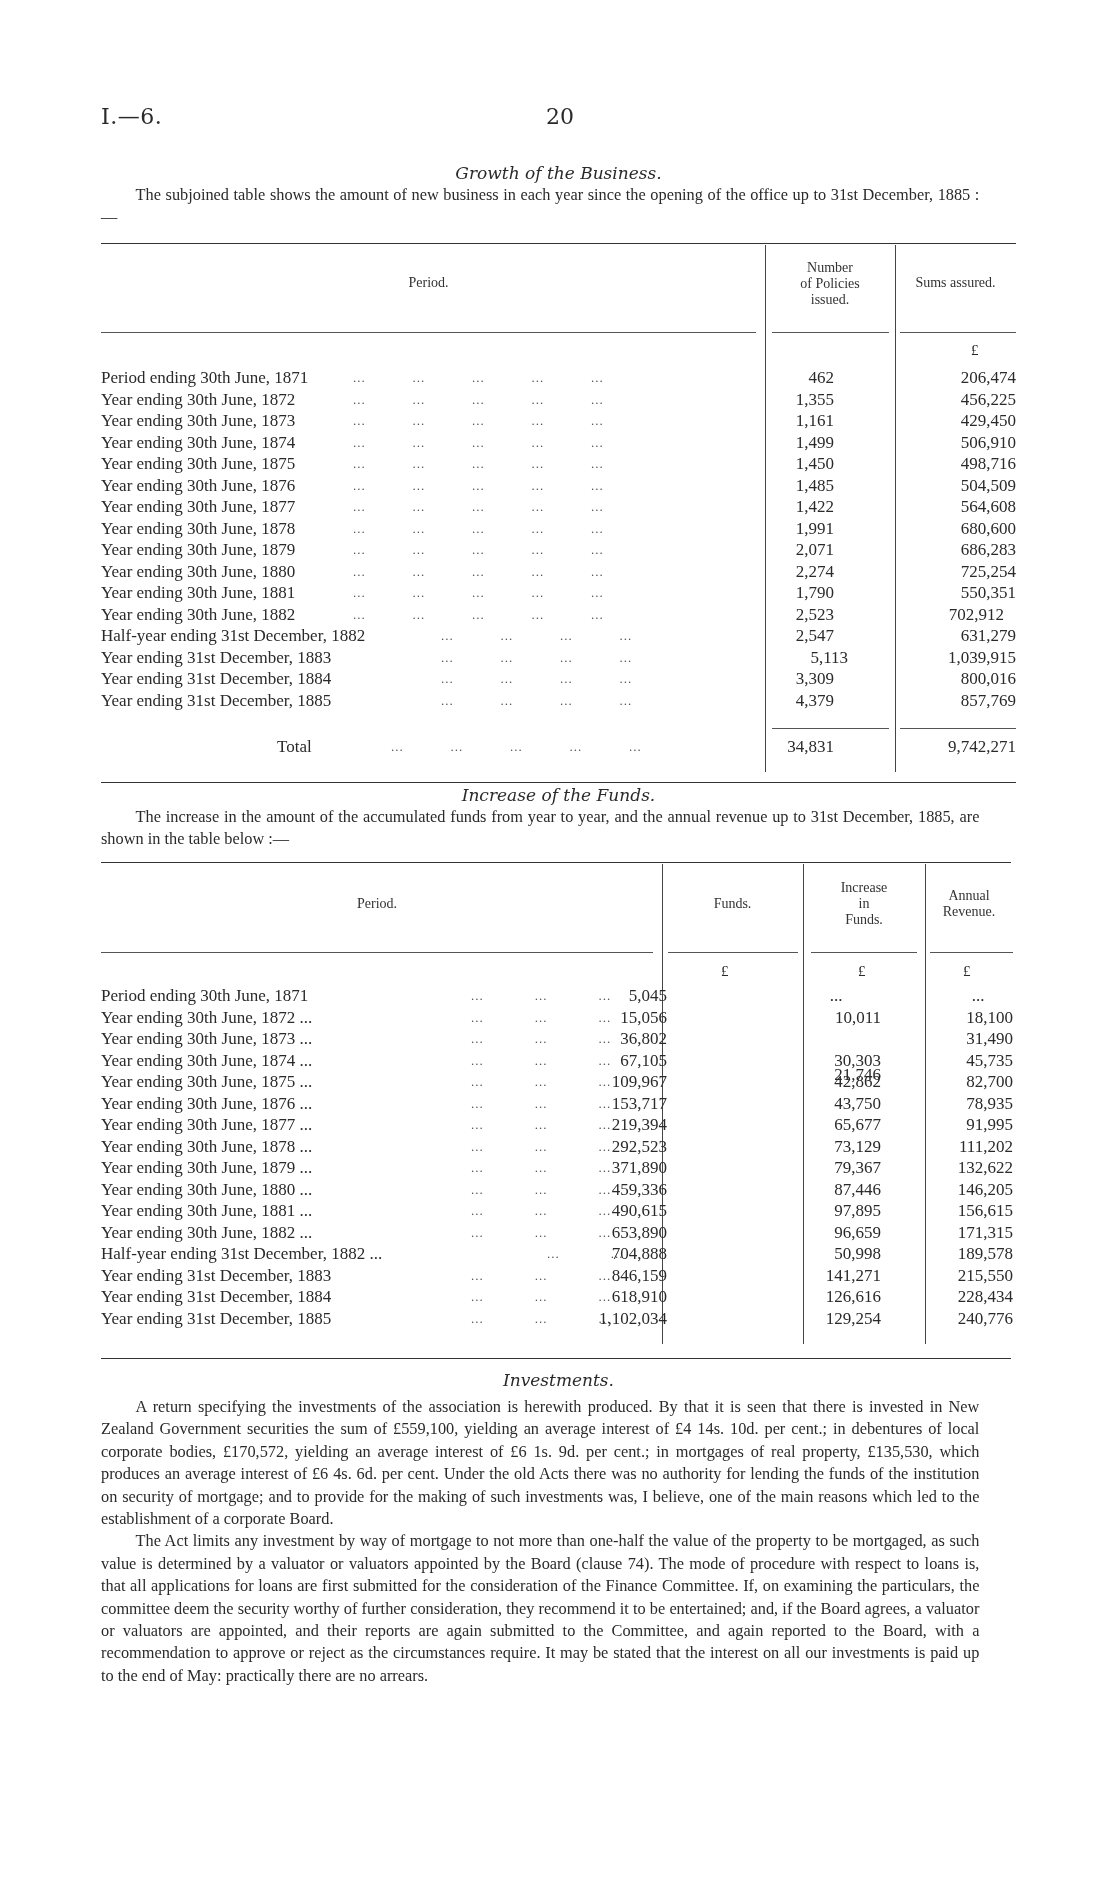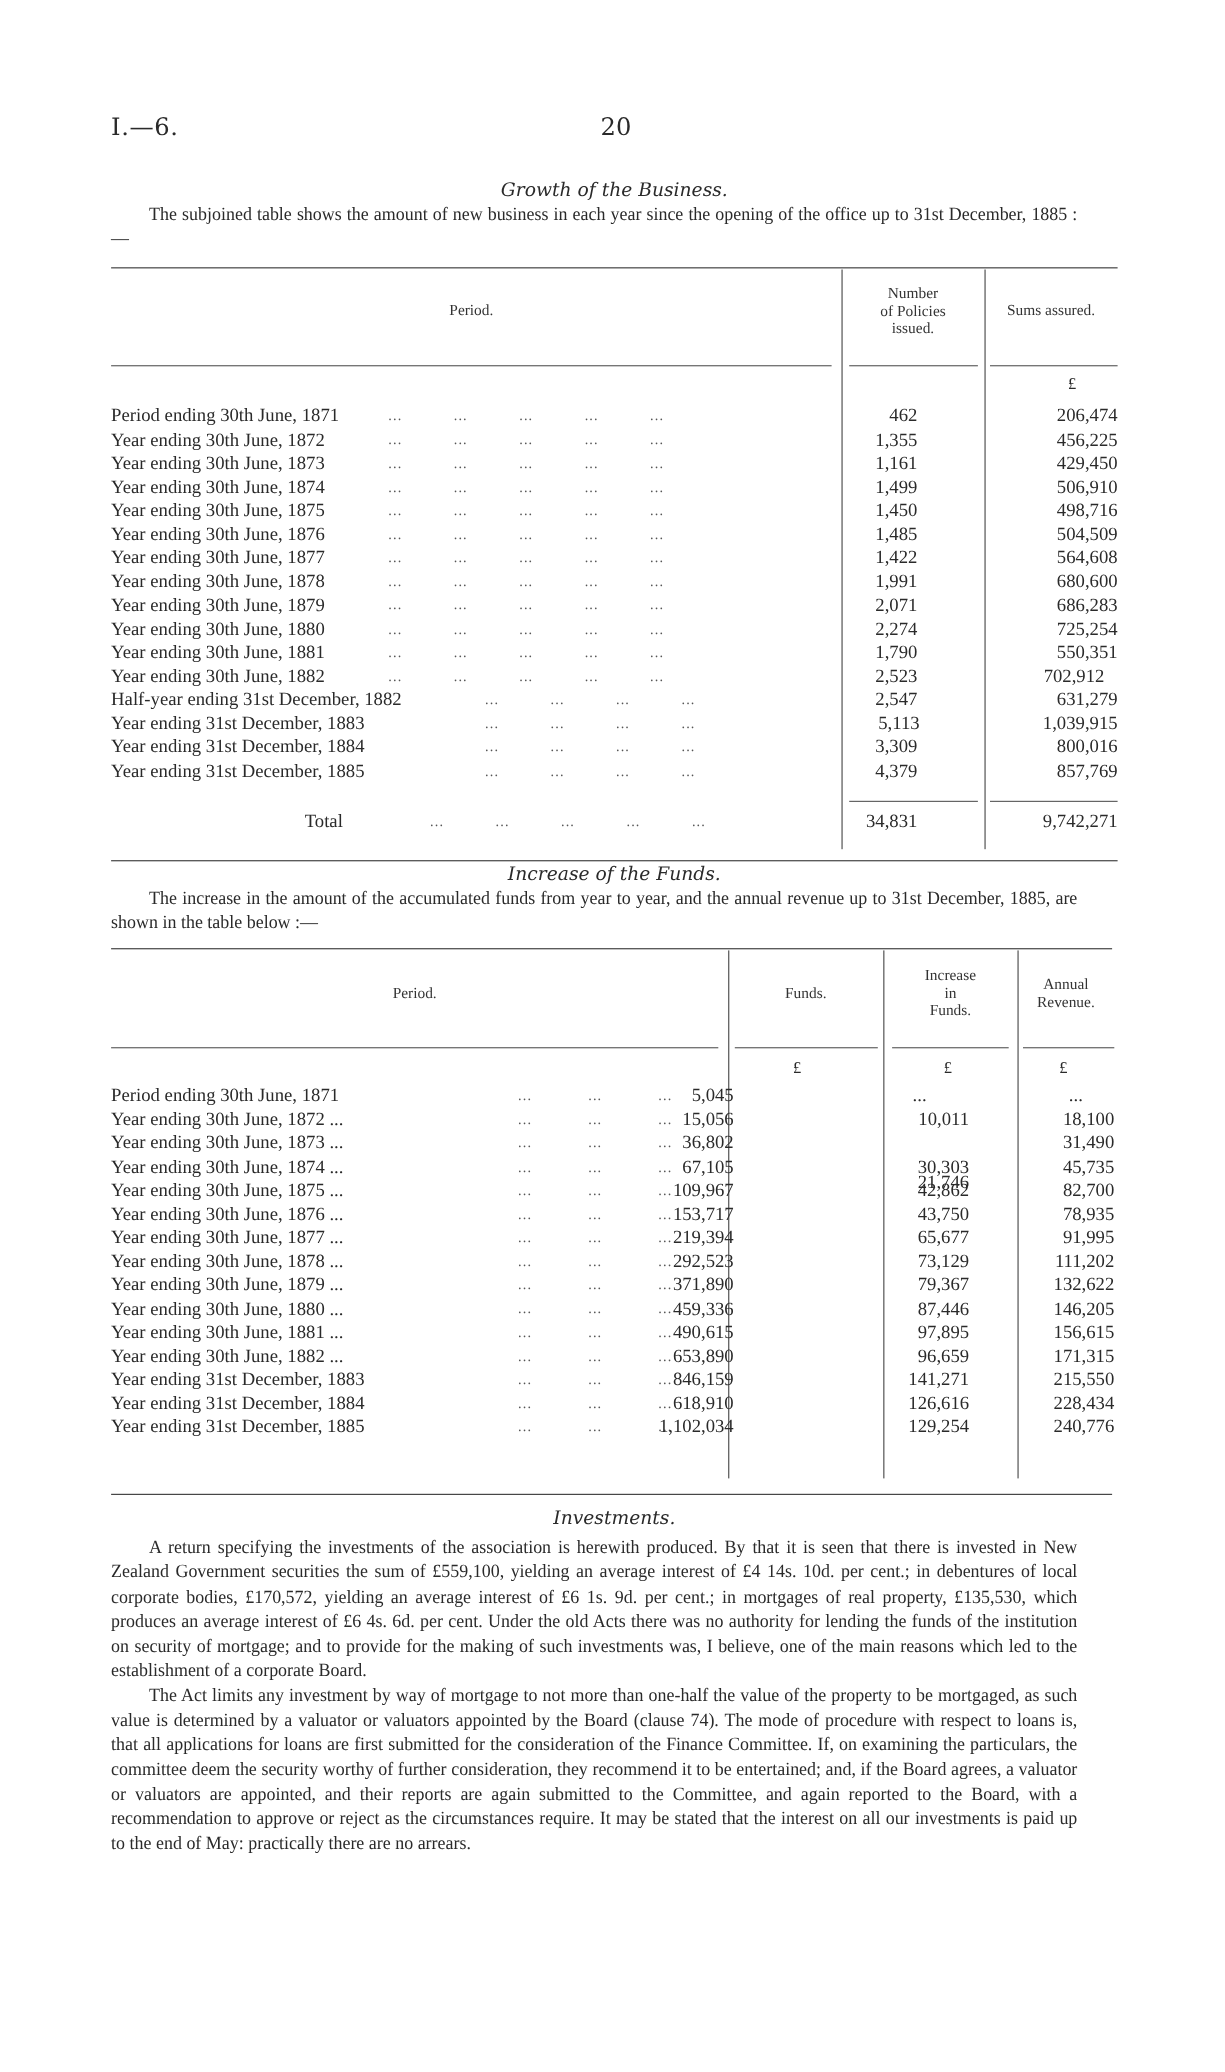--- a/index.html
+++ b/index.html
@@ -140,21 +140,21 @@
       </div>
     <div class="row">
         <span class="label">Half-year ending 31st December, 1882</span>
         <span class="dots" style="left:340px;">...&nbsp;&nbsp;&nbsp;&nbsp;&nbsp;&nbsp;&nbsp;&nbsp;&nbsp;&nbsp;&nbsp;...&nbsp;&nbsp;&nbsp;&nbsp;&nbsp;&nbsp;&nbsp;&nbsp;&nbsp;&nbsp;&nbsp;...&nbsp;&nbsp;&nbsp;&nbsp;&nbsp;&nbsp;&nbsp;&nbsp;&nbsp;&nbsp;&nbsp;...</span>
         <span class="num" style="right:182px;">2,547</span>
         <span class="num" style="right:0;">631,279</span>
       </div>
     <div class="row">
         <span class="label">Year ending 31st December, 1883</span>
         <span class="dots" style="left:340px;">...&nbsp;&nbsp;&nbsp;&nbsp;&nbsp;&nbsp;&nbsp;&nbsp;&nbsp;&nbsp;&nbsp;...&nbsp;&nbsp;&nbsp;&nbsp;&nbsp;&nbsp;&nbsp;&nbsp;&nbsp;&nbsp;&nbsp;...&nbsp;&nbsp;&nbsp;&nbsp;&nbsp;&nbsp;&nbsp;&nbsp;&nbsp;&nbsp;&nbsp;...</span>
-        <span class="num" style="right:180px;">5,113</span>
+        <span class="num" style="right:168px;">5,113</span>
         <span class="num" style="right:0;">1,039,915</span>
       </div>
     <div class="row">
         <span class="label">Year ending 31st December, 1884</span>
         <span class="dots" style="left:340px;">...&nbsp;&nbsp;&nbsp;&nbsp;&nbsp;&nbsp;&nbsp;&nbsp;&nbsp;&nbsp;&nbsp;...&nbsp;&nbsp;&nbsp;&nbsp;&nbsp;&nbsp;&nbsp;&nbsp;&nbsp;&nbsp;&nbsp;...&nbsp;&nbsp;&nbsp;&nbsp;&nbsp;&nbsp;&nbsp;&nbsp;&nbsp;&nbsp;&nbsp;...</span>
         <span class="num" style="right:182px;">3,309</span>
         <span class="num" style="right:0;">800,016</span>
       </div>
     <div class="row">
         <span class="label">Year ending 31st December, 1885</span>
@@ -286,20 +286,27 @@
         <span class="num" style="right:0;">156,615</span>
       </div>
     <div class="row">
         <span class="label">Year ending 30th June, 1882 ...</span>
         <span class="dots" style="left:370px;">...&nbsp;&nbsp;&nbsp;&nbsp;&nbsp;&nbsp;&nbsp;&nbsp;&nbsp;&nbsp;&nbsp;&nbsp;...&nbsp;&nbsp;&nbsp;&nbsp;&nbsp;&nbsp;&nbsp;&nbsp;&nbsp;&nbsp;&nbsp;&nbsp;...</span>
         <span class="num" style="right:346px;">653,890</span>
         <span class="num" style="right:132px;">96,659</span>
         <span class="num" style="right:0;">171,315</span>
       </div>
     <div class="row">
+        <span class="label">Half-year ending 31st December, 1882 ...</span>
+        <span class="dots" style="left:446px;">...&nbsp;&nbsp;&nbsp;&nbsp;&nbsp;&nbsp;&nbsp;&nbsp;&nbsp;&nbsp;&nbsp;&nbsp;...</span>
+        <span class="num" style="right:346px;">704,888</span>
+        <span class="num" style="right:132px;">50,998</span>
+        <span class="num" style="right:0;">189,578</span>
+      </div>
+    <div class="row">
         <span class="label">Year ending 31st December, 1883</span>
         <span class="dots" style="left:370px;">...&nbsp;&nbsp;&nbsp;&nbsp;&nbsp;&nbsp;&nbsp;&nbsp;&nbsp;&nbsp;&nbsp;&nbsp;...&nbsp;&nbsp;&nbsp;&nbsp;&nbsp;&nbsp;&nbsp;&nbsp;&nbsp;&nbsp;&nbsp;&nbsp;...</span>
         <span class="num" style="right:346px;">846,159</span>
         <span class="num" style="right:132px;">141,271</span>
         <span class="num" style="right:0;">215,550</span>
       </div>
     <div class="row">
         <span class="label">Year ending 31st December, 1884</span>
         <span class="dots" style="left:370px;">...&nbsp;&nbsp;&nbsp;&nbsp;&nbsp;&nbsp;&nbsp;&nbsp;&nbsp;&nbsp;&nbsp;&nbsp;...&nbsp;&nbsp;&nbsp;&nbsp;&nbsp;&nbsp;&nbsp;&nbsp;&nbsp;&nbsp;&nbsp;&nbsp;...</span>
         <span class="num" style="right:346px;">618,910</span>

